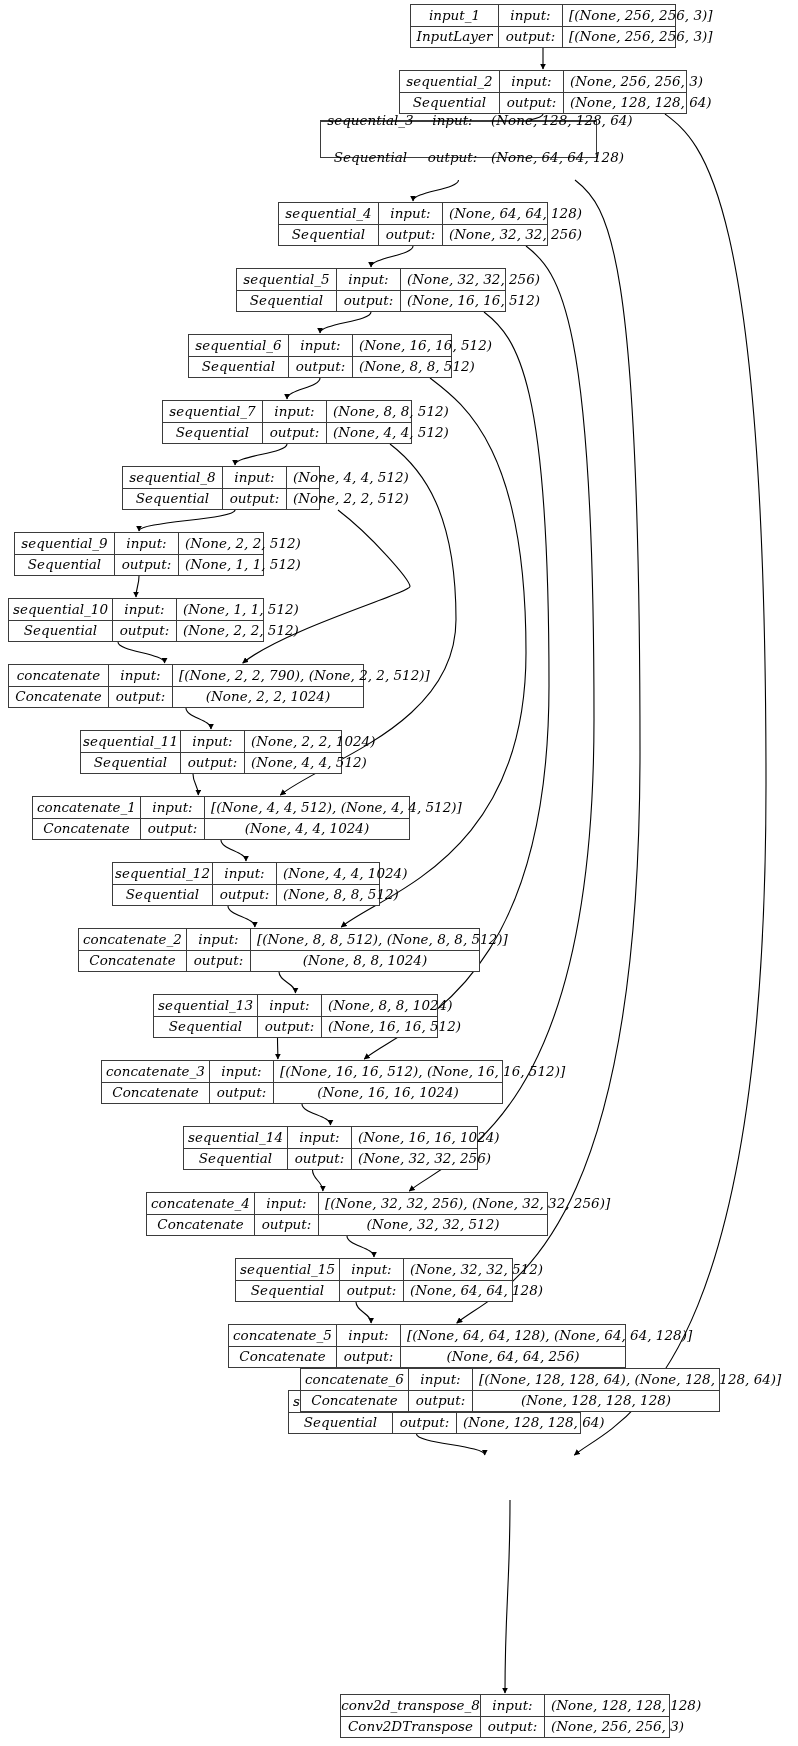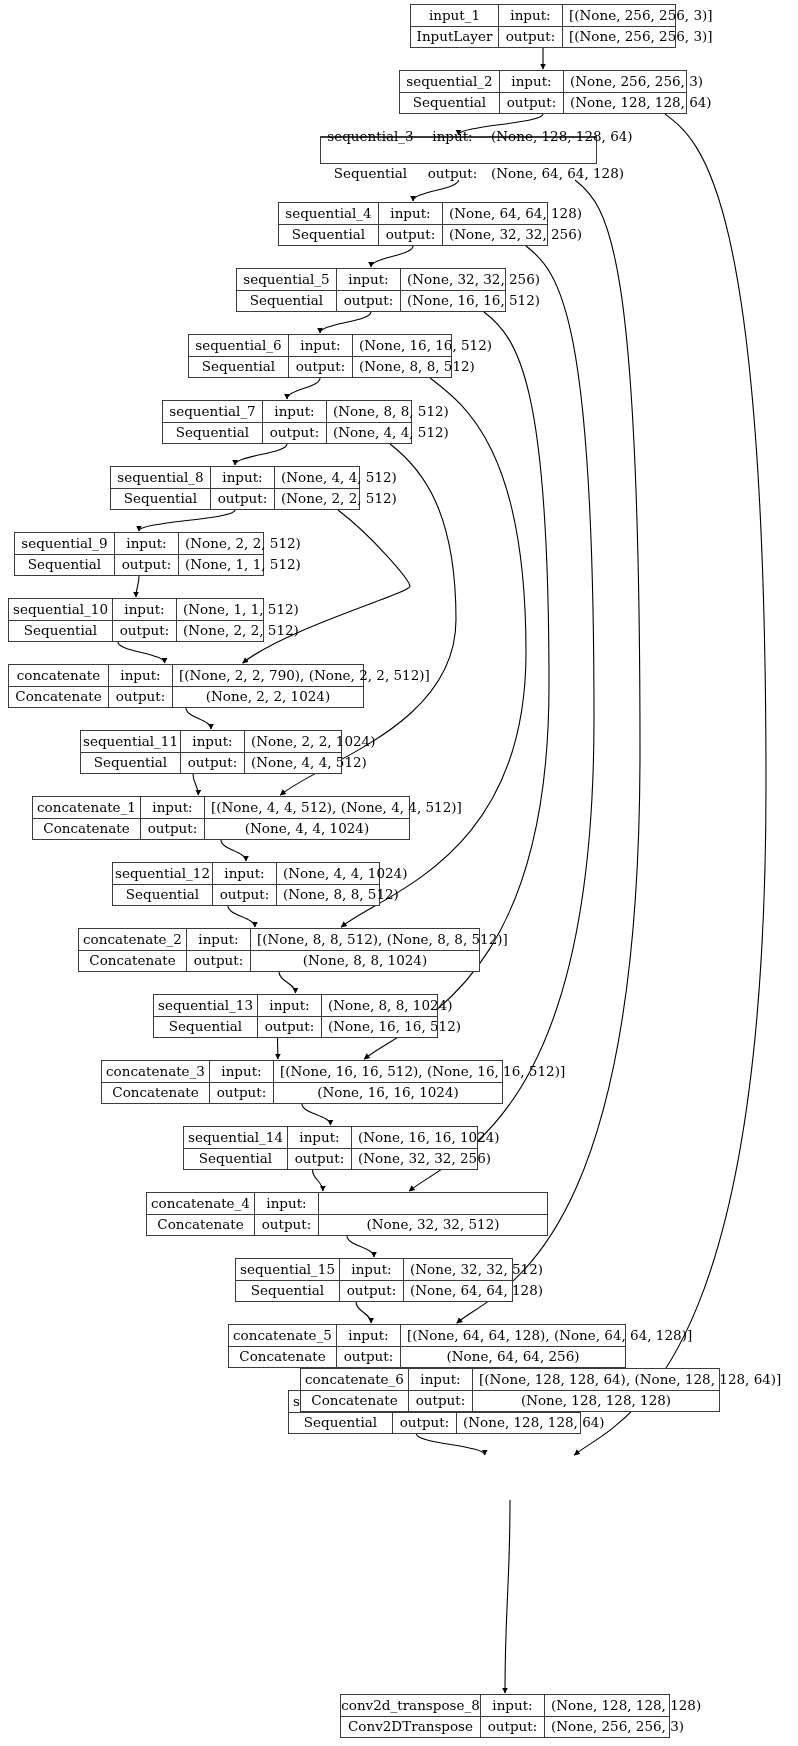--- a/index.html
+++ b/index.html
@@ -32,20 +32,21 @@
     box-sizing: border-box;
     display: flex;
     flex-direction: column;
     z-index: 2;
   }
   .node-row {
     display: flex;
     flex-direction: row;
     flex: 1 1 0;
     min-height: 0;
+    font-style: italic;
   }
   .node-row.top {
     border-bottom: 1px solid #3b3b3b;
   }
   .cell {
     display: flex;
     align-items: center;
     justify-content: center;
     font-size: 13.5px;
     color: #000000;
@@ -124,21 +125,21 @@
         <div class="cell c-name" style="width: 100px; flex: 0 0 100px;">sequential_2</div>
         <div class="cell c-io" style="width: 64px; flex: 0 0 64px;">input:</div>
         <div class="cell c-shape">(None, 256, 256, 3)</div>
       </div>
       <div class="node-row bottom">
         <div class="cell c-name" style="width: 100px; flex: 0 0 100px;">Sequential</div>
         <div class="cell c-io" style="width: 64px; flex: 0 0 64px;">output:</div>
         <div class="cell c-shape">(None, 128, 128, 64)</div>
       </div>
     </div>
-    <div class="node" style="left: 320px; top: 136px; width: 277px; height: 28px; gap: 36px;">
+    <div class="node" style="left: 320px; top: 120px; width: 277px; height: 38px; gap: 36px;">
       <div class="node-row top">
         <div class="cell c-name" style="width: 100px; flex: 0 0 100px;">sequential_3</div>
         <div class="cell c-io" style="width: 64px; flex: 0 0 64px;">input:</div>
         <div class="cell c-shape">(None, 128, 128, 64)</div>
       </div>
       <div class="node-row bottom">
         <div class="cell c-name" style="width: 100px; flex: 0 0 100px;">Sequential</div>
         <div class="cell c-io" style="width: 64px; flex: 0 0 64px;">output:</div>
         <div class="cell c-shape">(None, 64, 64, 128)</div>
       </div>
@@ -184,21 +185,21 @@
         <div class="cell c-name" style="width: 100px; flex: 0 0 100px;">sequential_7</div>
         <div class="cell c-io" style="width: 64px; flex: 0 0 64px;">input:</div>
         <div class="cell c-shape">(None, 8, 8, 512)</div>
       </div>
       <div class="node-row bottom">
         <div class="cell c-name" style="width: 100px; flex: 0 0 100px;">Sequential</div>
         <div class="cell c-io" style="width: 64px; flex: 0 0 64px;">output:</div>
         <div class="cell c-shape">(None, 4, 4, 512)</div>
       </div>
     </div>
-    <div class="node" style="left: 110px; top: 466px; width: 250px; height: 44px;">
+    <div class="node" style="left: 122px; top: 466px; width: 198px; height: 44px;">
       <div class="node-row top">
         <div class="cell c-name" style="width: 100px; flex: 0 0 100px;">sequential_8</div>
         <div class="cell c-io" style="width: 64px; flex: 0 0 64px;">input:</div>
         <div class="cell c-shape">(None, 4, 4, 512)</div>
       </div>
       <div class="node-row bottom">
         <div class="cell c-name" style="width: 100px; flex: 0 0 100px;">Sequential</div>
         <div class="cell c-io" style="width: 64px; flex: 0 0 64px;">output:</div>
         <div class="cell c-shape">(None, 2, 2, 512)</div>
       </div>
@@ -320,20 +321,21 @@
       <div class="node-row bottom">
         <div class="cell c-name" style="width: 104px; flex: 0 0 104px;">Sequential</div>
         <div class="cell c-io" style="width: 64px; flex: 0 0 64px;">output:</div>
         <div class="cell c-shape">(None, 32, 32, 256)</div>
       </div>
     </div>
     <div class="node" style="left: 146px; top: 1192px; width: 402px; height: 44px;">
       <div class="node-row top">
         <div class="cell c-name" style="width: 108px; flex: 0 0 108px;">concatenate_4</div>
         <div class="cell c-io" style="width: 64px; flex: 0 0 64px;">input:</div>
+        <div class="cell c-shape">[(None, 32, 32, 256), (None, 32, 32, 256)]</div>
       </div>
       <div class="node-row bottom">
         <div class="cell c-name" style="width: 108px; flex: 0 0 108px;">Concatenate</div>
         <div class="cell c-io" style="width: 64px; flex: 0 0 64px;">output:</div>
         <div class="cell c-shape">(None, 32, 32, 512)</div>
       </div>
     </div>
     <div class="node" style="left: 235px; top: 1258px; width: 278px; height: 44px;">
       <div class="node-row top">
         <div class="cell c-name" style="width: 104px; flex: 0 0 104px;">sequential_15</div>

